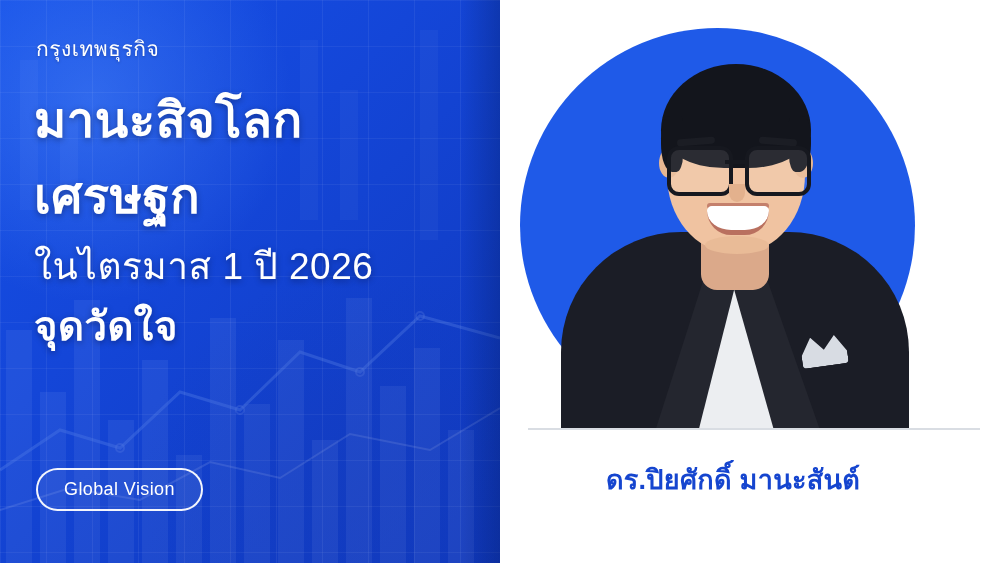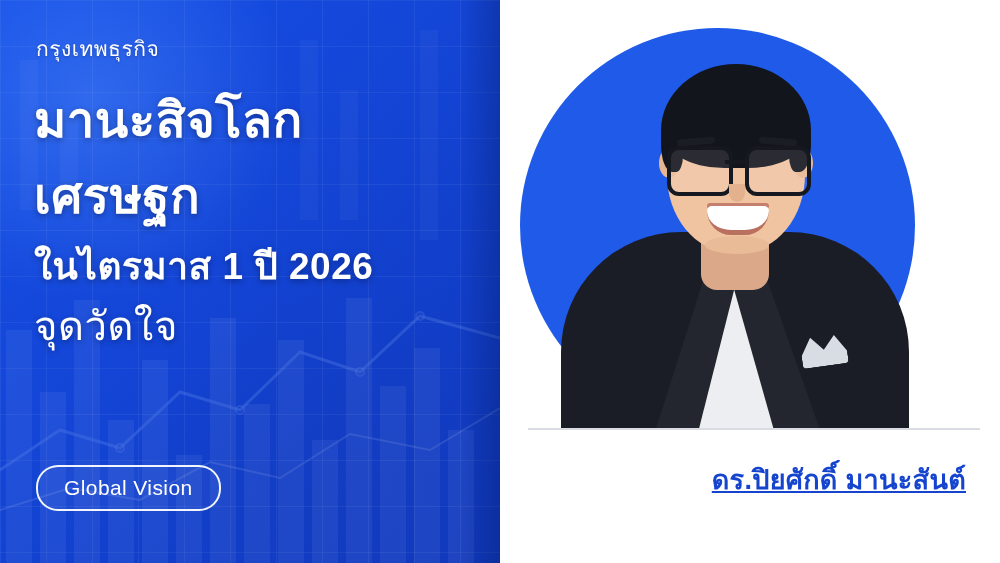--- a/index.html
+++ b/index.html
@@ -94,43 +94,43 @@
   .hl-2 {
     font-size: 49px;
     font-weight: 700;
     line-height: 1.02;
     letter-spacing: 0.5px;
     margin-top: 26px;
     text-shadow: 0 2px 6px rgba(0,0,20,0.35);
   }
   .hl-3 {
     font-size: 37px;
-    font-weight: 700;
+    font-weight: 400;
     line-height: 1.05;
     margin-top: 26px;
     letter-spacing: 0.5px;
     text-shadow: 0 2px 6px rgba(0,0,20,0.35);
   }
   .hl-4 {
     font-size: 40px;
-    font-weight: 400;
+    font-weight: 700;
     line-height: 1.05;
     margin-top: 18px;
     letter-spacing: 0.5px;
     text-shadow: 0 2px 6px rgba(0,0,20,0.35);
   }
   .pill {
     position: absolute;
     left: 36px;
     bottom: 52px;
     border: 2px solid rgba(255,255,255,0.95);
     border-radius: 22px;
     padding: 9px 26px;
     color: #ffffff;
-    font-size: 21px;
+    font-size: 18px;
     font-weight: 400;
     letter-spacing: 0.4px;
     background: rgba(255,255,255,0.04);
     margin-top: 24px;
   }
 
   
   .right-panel {
     position: absolute;
     left: 500px;
@@ -155,26 +155,25 @@
     top: 428px;
     width: 452px;
     height: 2px;
     background: #d9dde3;
   }
   .speaker-name {
     position: absolute;
     left: 0;
     right: 34px;
     top: 458px;
-    text-align: right;
+    text-align: center;
     color: #1545cf;
     font-size: 27px;
     font-weight: 700;
     letter-spacing: 0.3px;
-    text-decoration: underline;
   }
 
   
   .portrait {
     position: absolute;
     left: 55px;
     top: 24px;
     width: 360px;
     height: 404px;
   }

